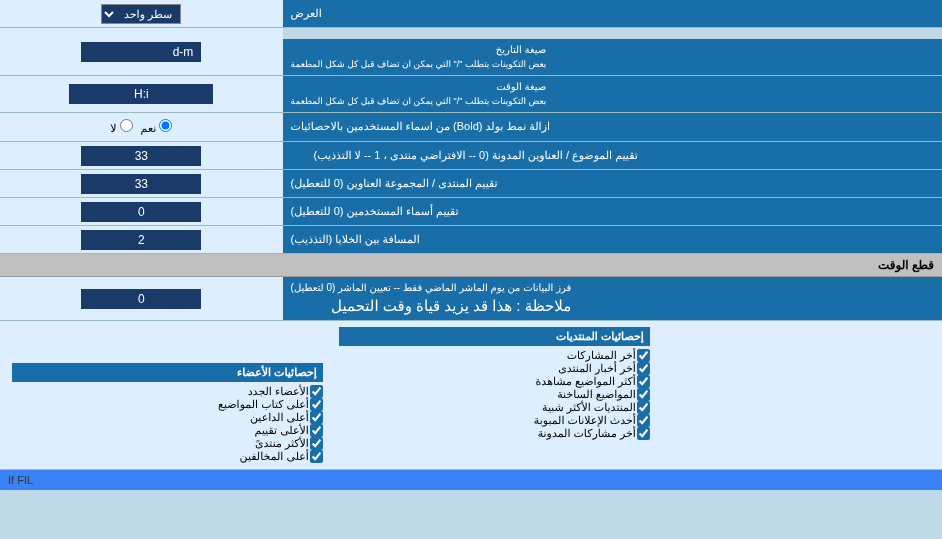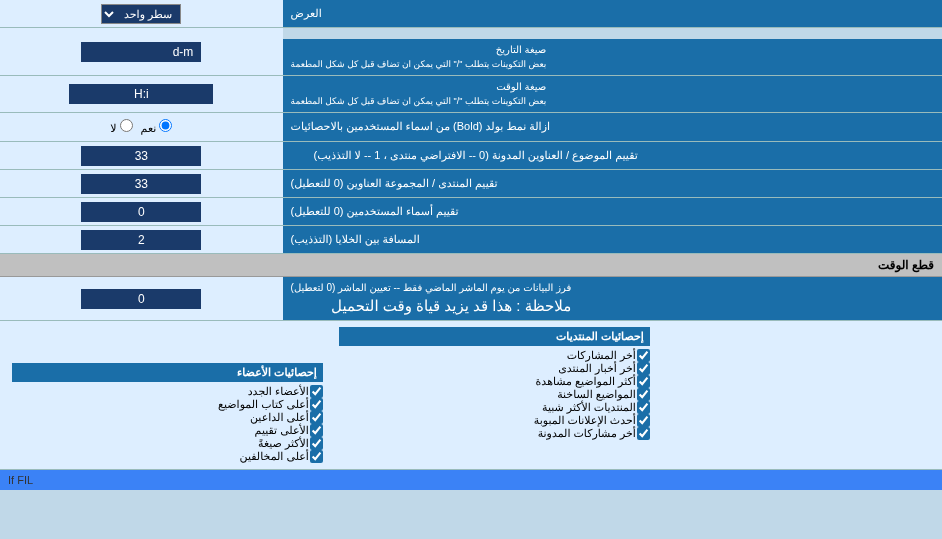--- a/index.html
+++ b/index.html
@@ -236,21 +236,21 @@
       <div class="checkbox-item">
         <input type="checkbox" checked="" style=""> 
           <span>أعلى الداعين</span>
       </div>
       <div class="checkbox-item">
         <input type="checkbox" checked="" style=""> 
           <span>الأعلى تقييم</span>
       </div>
       <div class="checkbox-item">
         <input type="checkbox" checked="" style=""> 
-          <span>الأكثر صيغةً</span>
+          <span>الأكثر منتدىً</span>
       </div>
       <div class="checkbox-item">
         <input type="checkbox" checked="" style=""> 
           <span>أعلى المخالفين</span>
       </div>
     </div>
 
   </div>
 
   <div style="padding:4px 8px; background:#3b82f6; font-size:11px; color:#333; text-align:left;">

